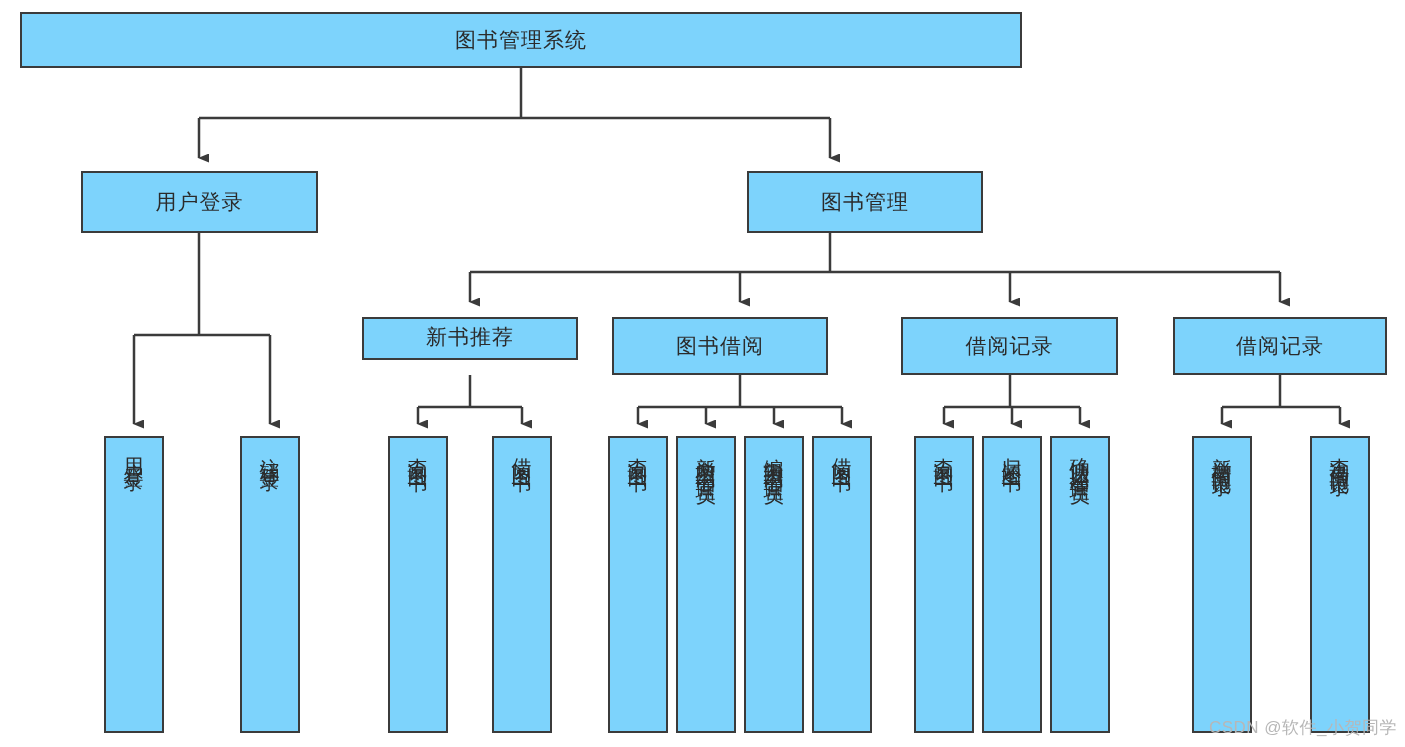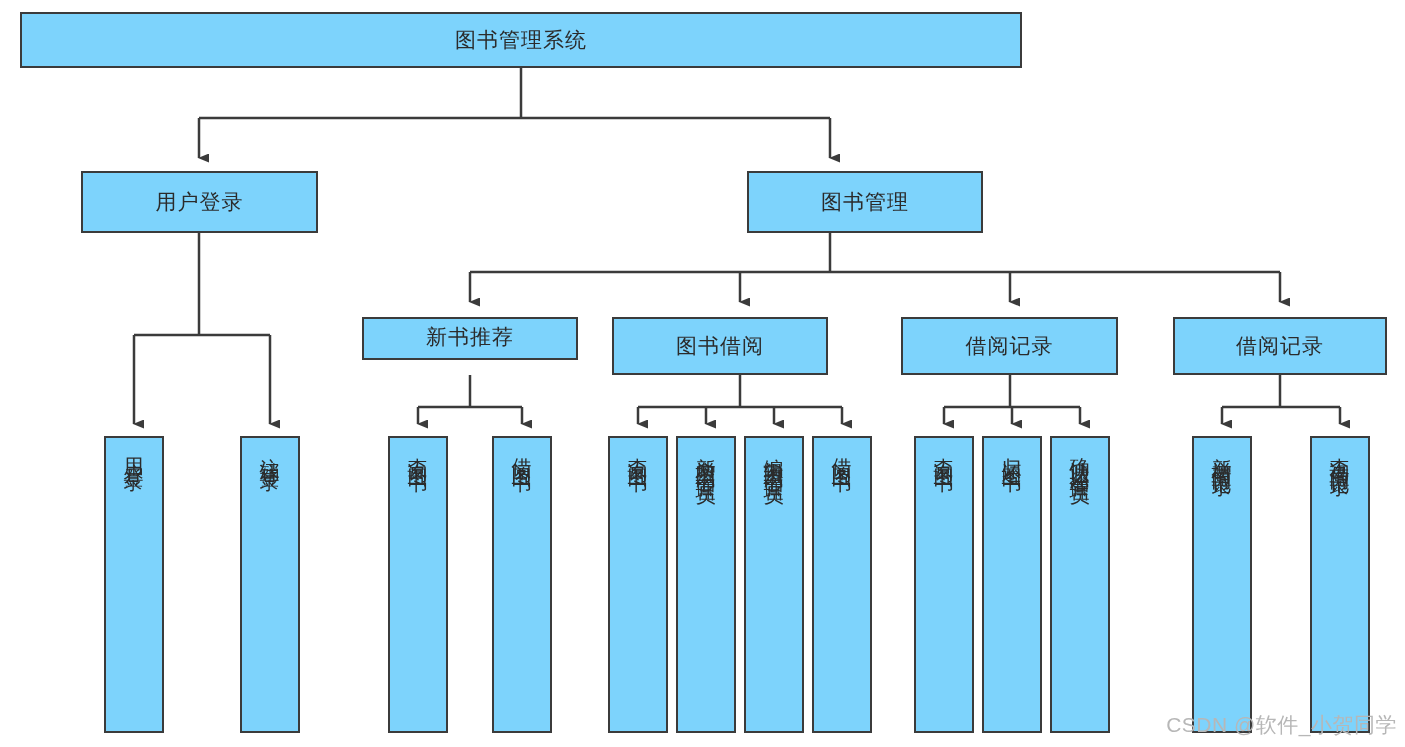--- a/index.html
+++ b/index.html
@@ -54,21 +54,21 @@
     line-height: 1;
     white-space: nowrap;
   }
   .node.vert.tall .label {
     letter-spacing: 4px;
   }
   #watermark {
     position: absolute;
     right: 8px;
     bottom: 8px;
-    font-size: 21px;
+    font-size: 17px;
     color: #b7b7b7;
     letter-spacing: 0.5px;
     white-space: nowrap;
   }
 </style>
 </head>
 <body>
 
 <div id="canvas">
 

